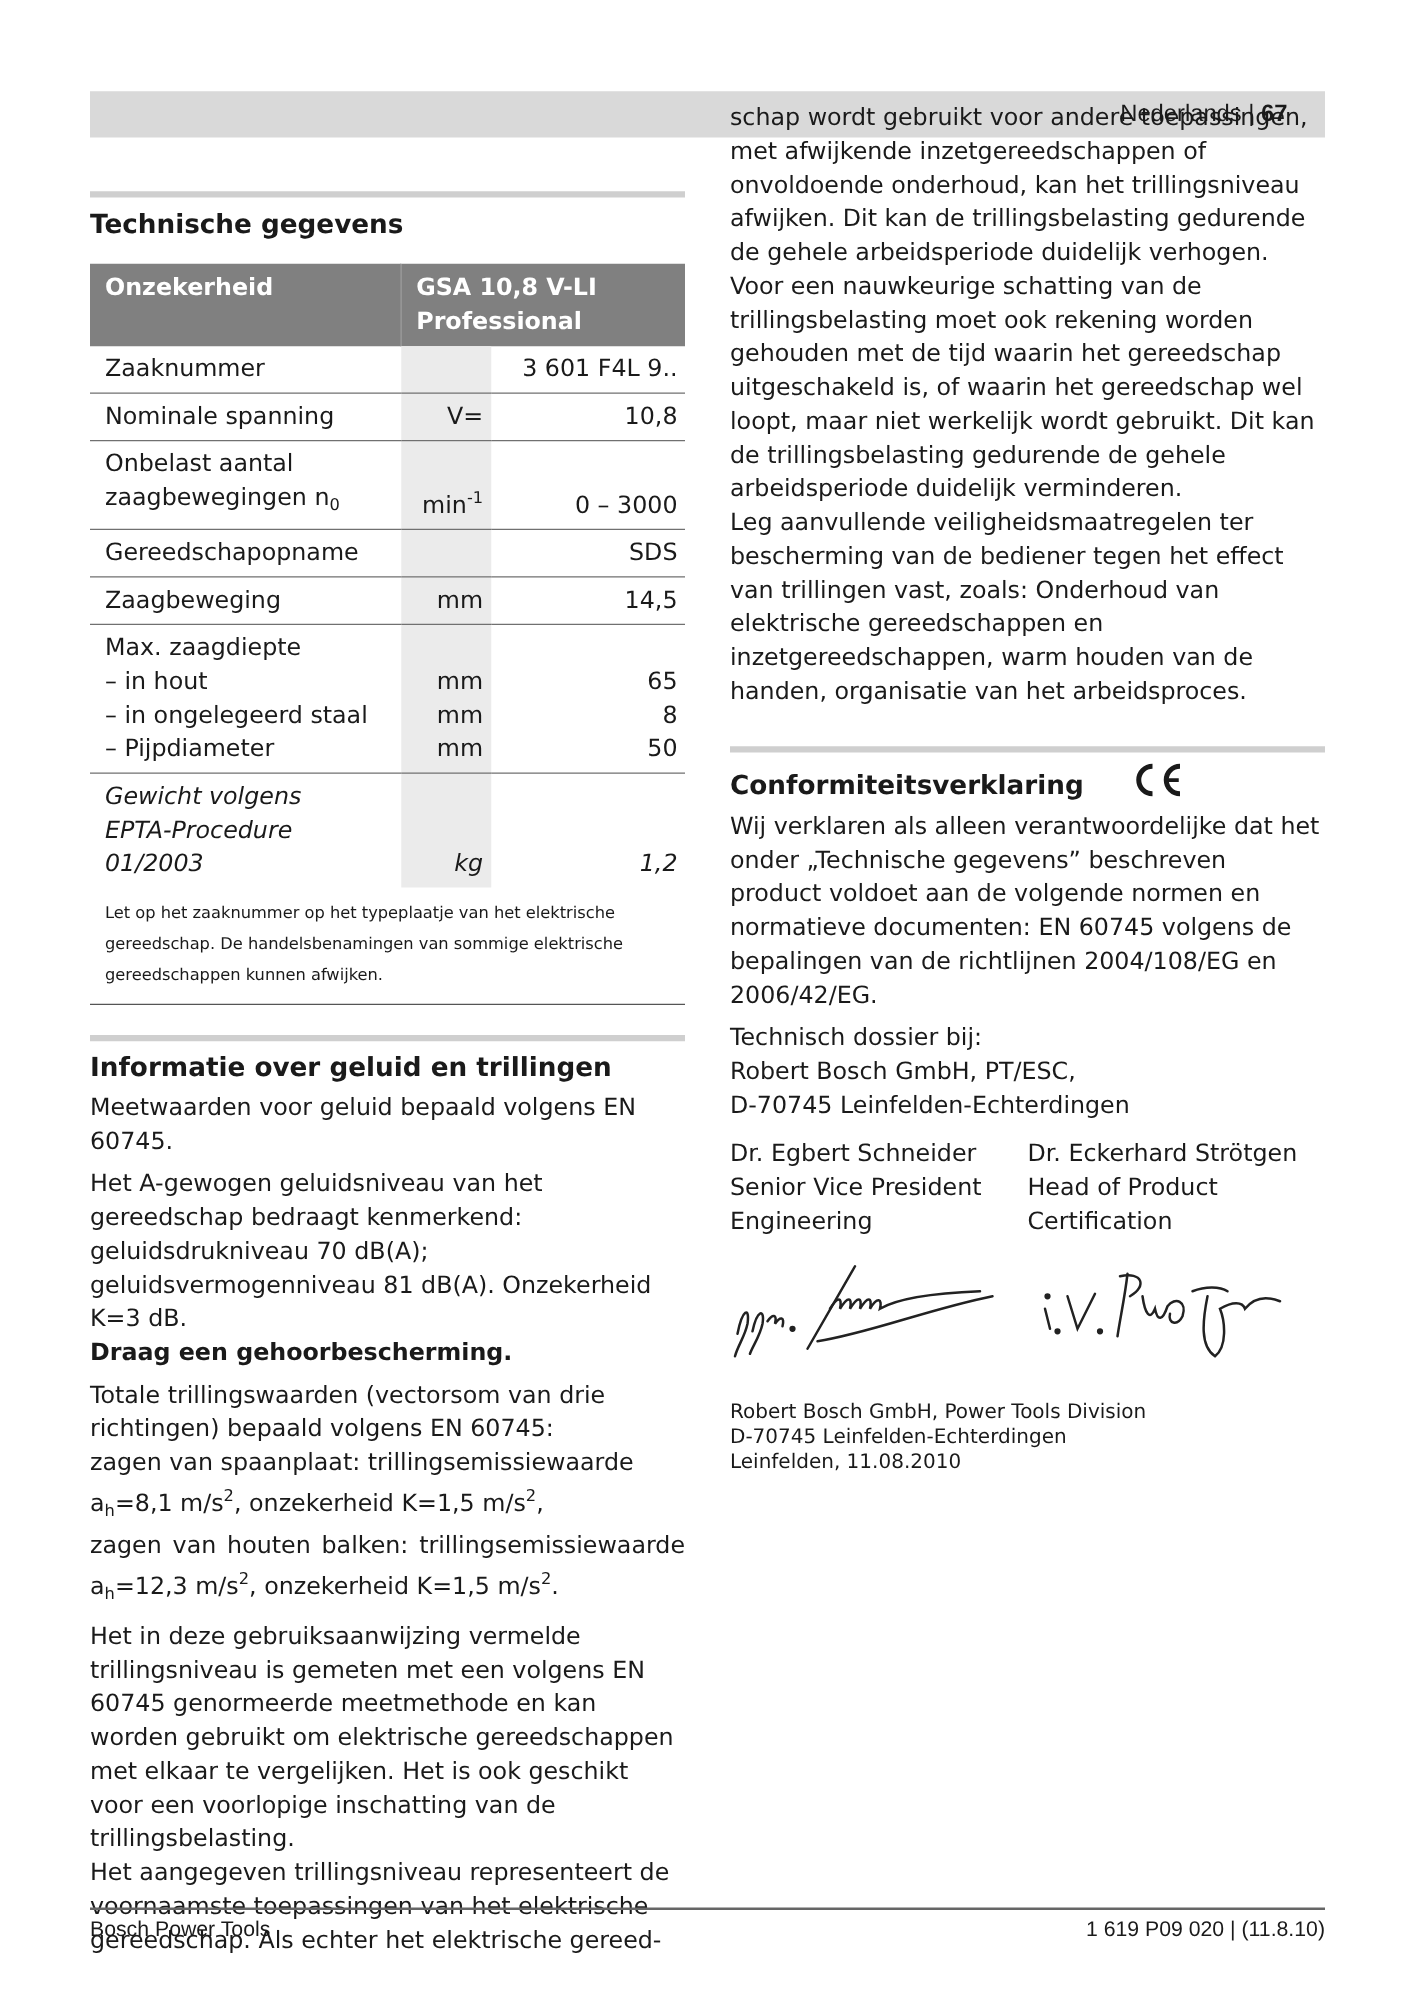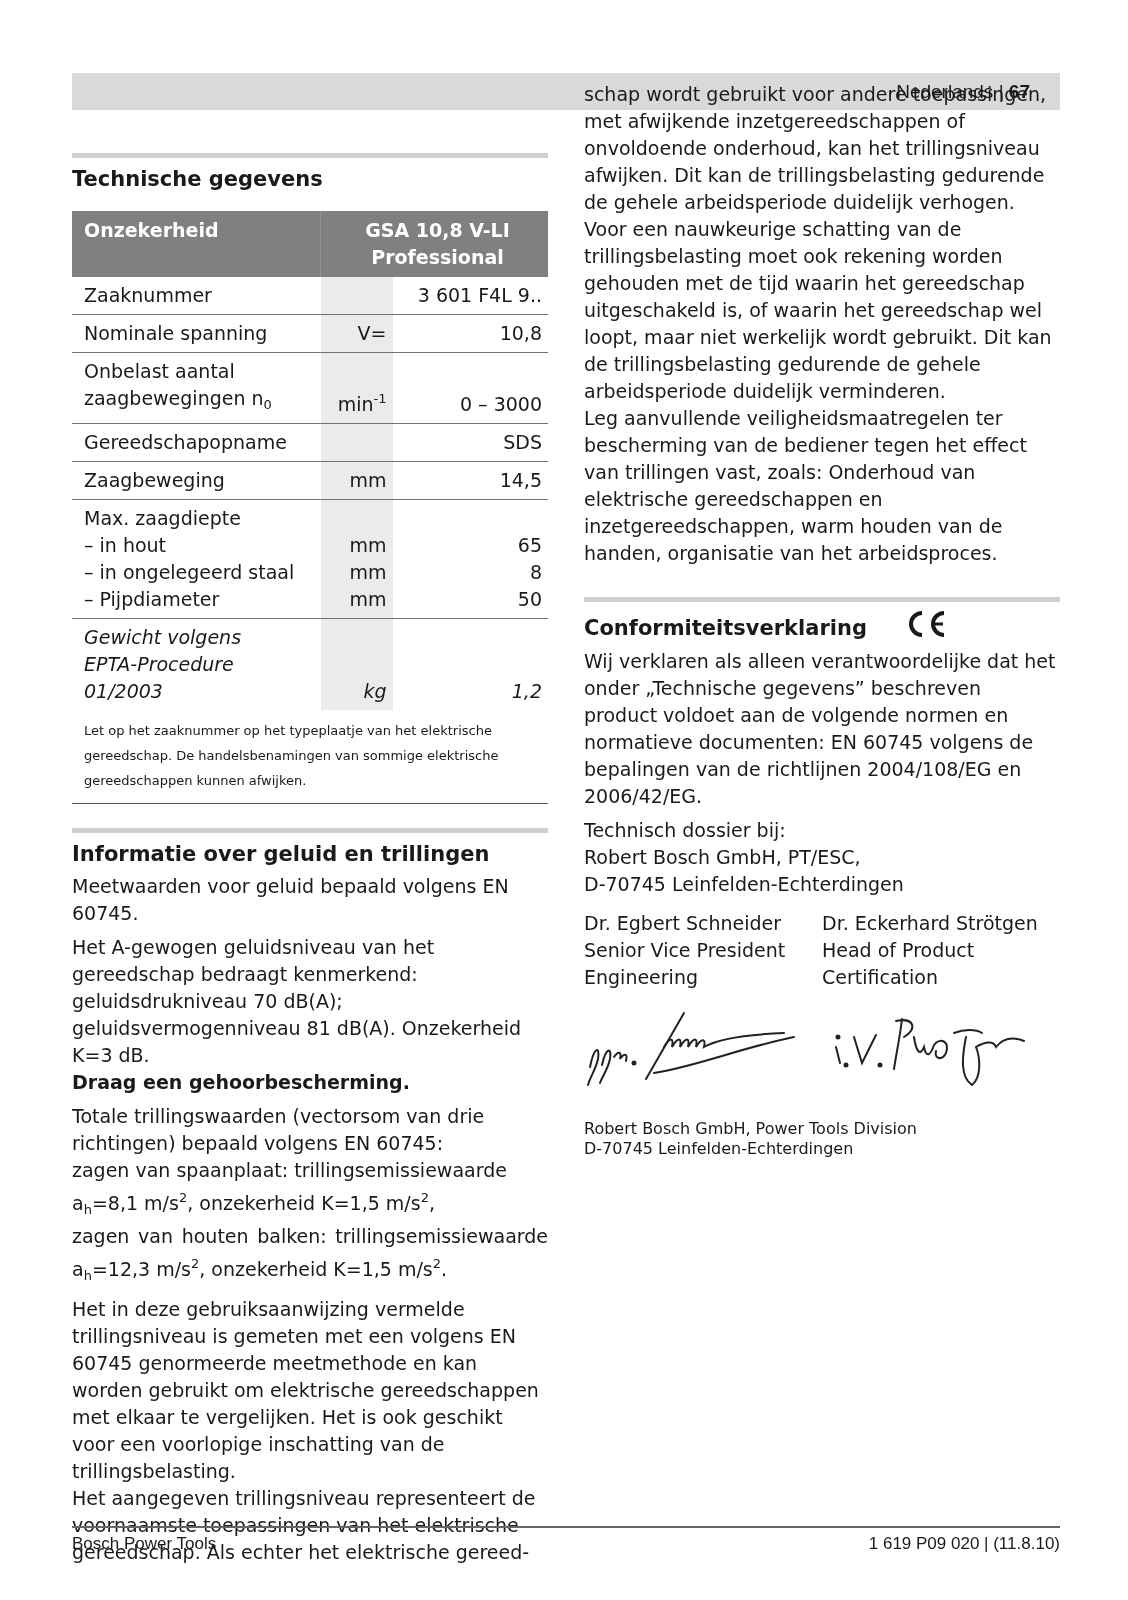--- a/index.html
+++ b/index.html
@@ -68,21 +68,21 @@
 </div>
 
 <div class="col col-left">
   <div class="sec-rule" style="margin-top:153px;"></div>
   <h2 class="sec-title">Technische gegevens</h2>
 
   <table class="specs" style="margin-top:19px;">
     <tbody>
         <tr class="head">
       <td class="h-left" colspan="1" style="width:230px;">Onzekerheid</td>
-      <td colspan="2" style="text-align:center; padding-right:6px;margin-left:14px;">
+      <td colspan="2" style="text-align:left; padding-right:6px;margin-left:14px;">
         <div>GSA 10,8 V-LI</div>
         <div>Professional</div>
       </td>
     </tr>
     <tr class="row">
       <td class="c-label">Zaaknummer</td>
       <td class="c-unit"></td>
       <td class="c-val">3 601 F4L 9..</td>
     </tr>
     <tr class="row">
@@ -211,18 +211,19 @@
         <path d="M312 14 C330 10, 334 22, 320 30"></path>
         <path d="M330 30 C332 44, 336 50, 340 40 C342 50, 346 50, 350 38 C356 30, 366 34, 362 46 C358 54, 350 52, 352 44"></path>
         <path d="M370 26 C380 22, 392 22, 398 26"></path>
         <path d="M382 30 C378 50, 376 70, 388 78 C398 70, 396 50, 392 40 C402 34, 410 34, 412 40 C420 30, 430 30, 440 34"></path>
       </g>
     </svg>
   </div>
   <div class="address-small">
     <div>Robert Bosch GmbH, Power Tools Division</div>
     <div>D-70745 Leinfelden-Echterdingen</div>
+    <div>Leinfelden, 11.08.2010</div>
   </div>
 </div>
 
 <div class="footer-rule"></div>
 <div class="footer-left">Bosch Power Tools</div>
 <div class="footer-right">1 619 P09 020 | (11.8.10)</div>
 
 </body></html>

